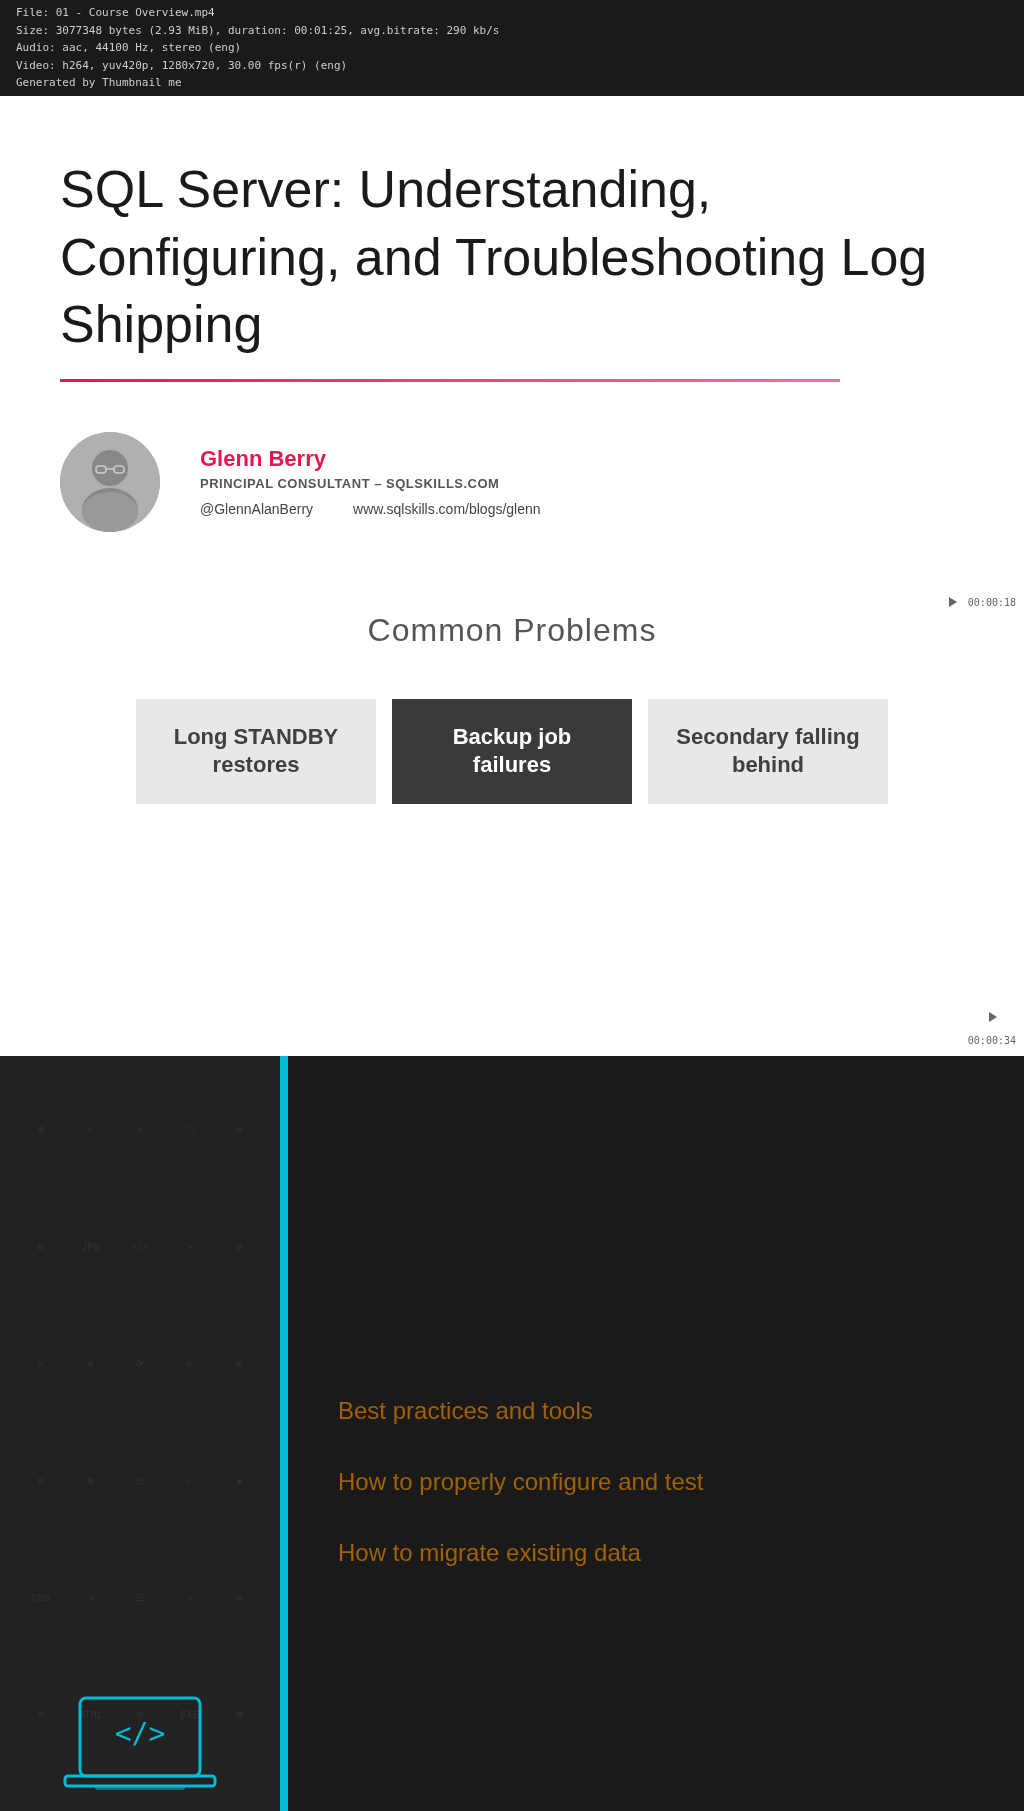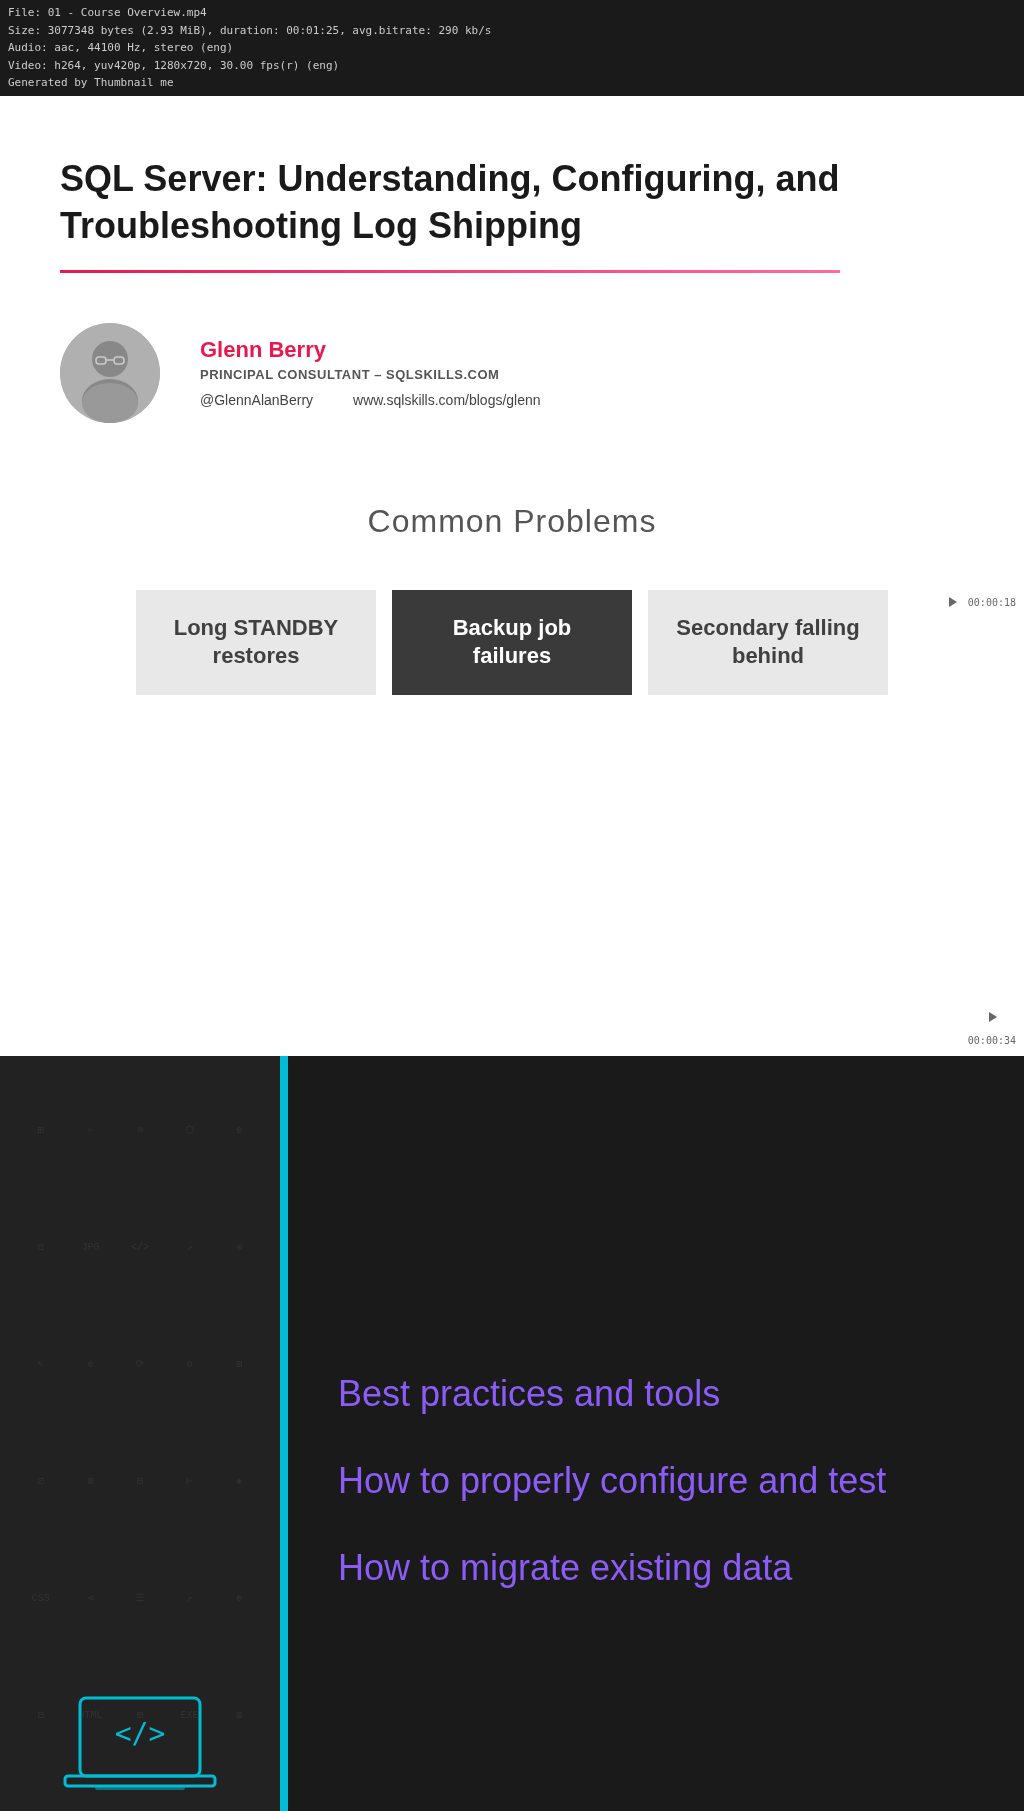--- a/index.html
+++ b/index.html
@@ -9,40 +9,40 @@
       background: #ffffff;
       font-family: 'Segoe UI', Arial, sans-serif;
       overflow-x: hidden;
     }
 
     
     .meta-bar {
       background: #1a1a1a;
       color: #cccccc;
       font-size: 11px;
-      padding: 4px 8px;
+      padding: 4px 16px;
       line-height: 1.6;
       font-family: monospace;
     }
 
     
     .slide-1 {
       background: #ffffff;
       padding: 60px 60px 40px 60px;
       min-height: 960px;
       position: relative;
     }
 
     .title-section {
       margin-bottom: 30px;
     }
 
     .main-title {
-      font-size: 36px;
-      font-weight: 700;
+      font-size: 52px;
+      font-weight: 400;
       color: #1a1a1a;
       line-height: 1.3;
       margin-bottom: 20px;
     }
 
     .title-underline {
       height: 3px;
       background: linear-gradient(to right, #e8174e, #ff6b9d);
       width: 780px;
       margin-bottom: 50px;
@@ -234,22 +234,22 @@
       flex: 1;
       background: #1a1a1a;
       display: flex;
       flex-direction: column;
       justify-content: center;
       padding: 60px 50px;
       gap: 40px;
     }
 
     .course-point {
-      font-size: 36px;
-      color: #8b5cf6;
+      font-size: 24px;
+      color: #a16207;
       font-weight: 400;
       line-height: 1.3;
     }
   </style>
 </head>
 <body>
 
 <div class="meta-bar">
   <div>File: 01 - Course Overview.mp4</div>
   <div>Size: 3077348 bytes (2.93 MiB), duration: 00:01:25, avg.bitrate: 290 kb/s</div>

